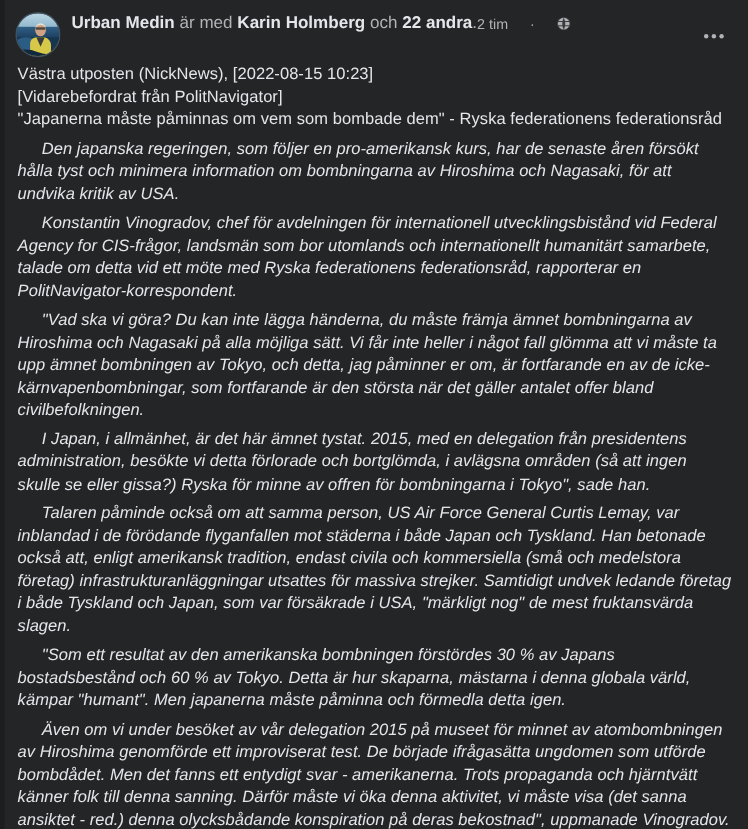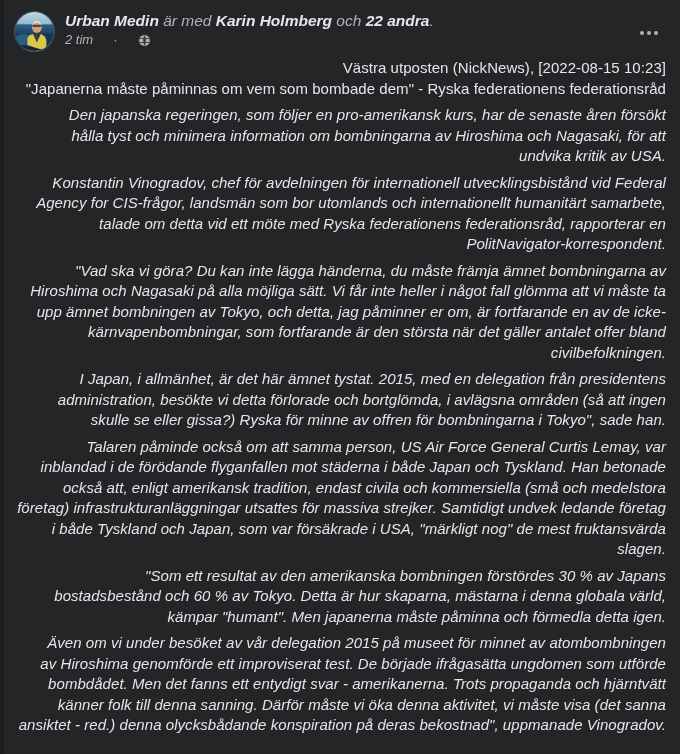--- a/index.html
+++ b/index.html
@@ -54,26 +54,24 @@
     margin-top: 1px;
     margin-right: 10px;
     background: #3a4a5a;
     position: relative;
     border: 1px solid rgba(255,255,255,0.06);
   }
   .avatar svg { display: block; width: 100%; height: 100%; }
 
   .header-text {
     display: flex;
-    flex-direction: column;
-    justify-content: center;
+    justify-content: flex-start;
     padding-top: 1px;
     flex: 1;
     min-width: 0;
-    font-style: italic;
   }
 
   .byline {
     font-size: 15.5px;
     line-height: 19px;
     white-space: nowrap;
     overflow: hidden;
   }
   .byline .name {
     font-weight: bold;
@@ -135,21 +133,20 @@
     padding: 0 14px 0 16px;
     font-size: 15px;
     line-height: 20.5px;
     color: #e4e6eb;
     letter-spacing: 0.05px;
   }
   .post-body p {
     margin: 0;
     white-space: pre-wrap;
     word-wrap: break-word;
-    text-align: right;
   }
   .post-body p.indent {
     text-indent: 22px;
   }
   .post-body p.gap {
     margin-top: 6px;
     font-style: italic;
   }
 </style>
 </head>
@@ -212,20 +209,21 @@
     <div class="more-menu">
       <span class="dot"></span>
       <span class="dot"></span>
       <span class="dot"></span>
     </div>
 
   </div>
 
   <div class="post-body">
     <p>Västra utposten (NickNews), [2022-08-15 10:23]</p>
+    <p>[Vidarebefordrat från PolitNavigator]</p>
     <p>"Japanerna måste påminnas om vem som bombade dem" - Ryska federationens federationsråd</p>
     <p class="indent gap">Den japanska regeringen, som följer en pro-amerikansk kurs, har de senaste åren försökt hålla tyst och minimera information om bombningarna av Hiroshima och Nagasaki, för att undvika kritik av USA.</p>
     <p class="indent gap">Konstantin Vinogradov, chef för avdelningen för internationell utvecklingsbistånd vid Federal Agency for CIS-frågor, landsmän som bor utomlands och internationellt humanitärt samarbete, talade om detta vid ett möte med Ryska federationens federationsråd, rapporterar en PolitNavigator-korrespondent.</p>
     <p class="indent gap">"Vad ska vi göra? Du kan inte lägga händerna, du måste främja ämnet bombningarna av Hiroshima och Nagasaki på alla möjliga sätt. Vi får inte heller i något fall glömma att vi måste ta upp ämnet bombningen av Tokyo, och detta, jag påminner er om, är fortfarande en av de icke-kärnvapenbombningar, som fortfarande är den största när det gäller antalet offer bland civilbefolkningen.</p>
     <p class="indent gap">I Japan, i allmänhet, är det här ämnet tystat. 2015, med en delegation från presidentens administration, besökte vi detta förlorade och bortglömda, i avlägsna områden (så att ingen skulle se eller gissa?) Ryska för minne av offren för bombningarna i Tokyo", sade han.</p>
     <p class="indent gap">Talaren påminde också om att samma person, US Air Force General Curtis Lemay, var inblandad i de förödande flyganfallen mot städerna i både Japan och Tyskland. Han betonade också att, enligt amerikansk tradition, endast civila och kommersiella (små och medelstora företag) infrastrukturanläggningar utsattes för massiva strejker. Samtidigt undvek ledande företag i både Tyskland och Japan, som var försäkrade i USA, "märkligt nog" de mest fruktansvärda slagen.</p>
     <p class="indent gap">"Som ett resultat av den amerikanska bombningen förstördes 30 % av Japans bostadsbestånd och 60 % av Tokyo. Detta är hur skaparna, mästarna i denna globala värld, kämpar "humant". Men japanerna måste påminna och förmedla detta igen.</p>
     <p class="indent gap">Även om vi under besöket av vår delegation 2015 på museet för minnet av atombombningen av Hiroshima genomförde ett improviserat test. De började ifrågasätta ungdomen som utförde bombdådet. Men det fanns ett entydigt svar - amerikanerna. Trots propaganda och hjärntvätt känner folk till denna sanning. Därför måste vi öka denna aktivitet, vi måste visa (det sanna ansiktet - red.) denna olycksbådande konspiration på deras bekostnad", uppmanade Vinogradov.</p>
   </div>
 

